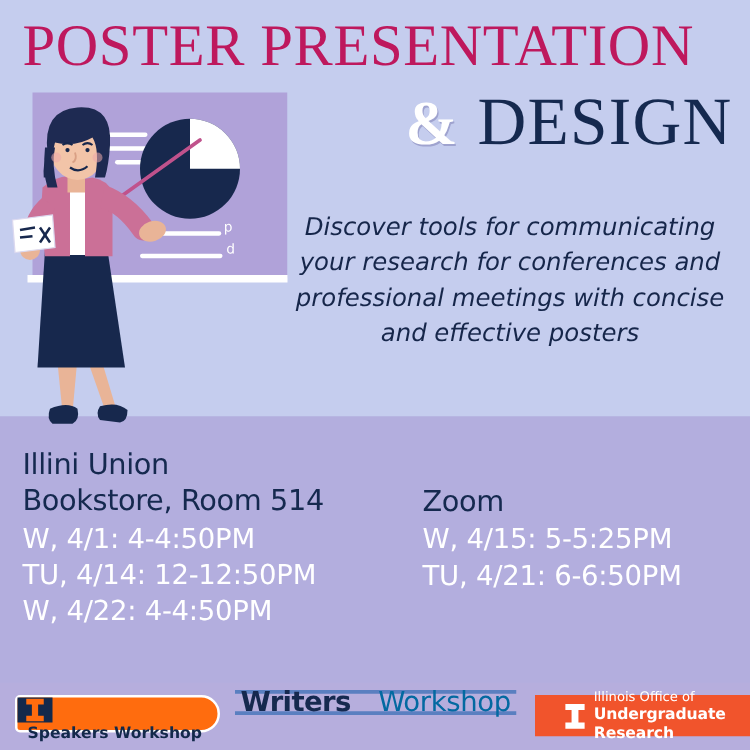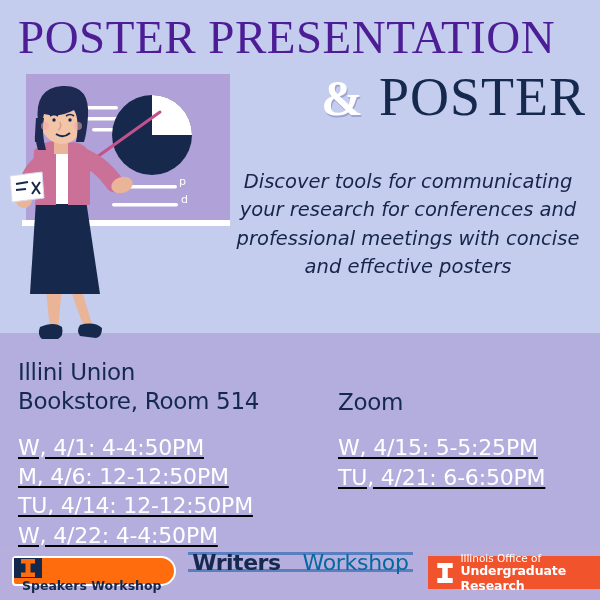--- a/index.html
+++ b/index.html
@@ -35,21 +35,21 @@
     width: 600px;
     height: 54px;
     background: #b6aedd;
   }
   
   .headline {
     position: absolute;
     left: 18px;
     top: 14px;
     width: 570px;
-    color: #4c1d95;
+    color: #be185d;
     font-family: "Liberation Serif", serif;
     font-size: 47px;
     letter-spacing: 0.5px;
     line-height: 1.0;
     white-space: nowrap;
   }
   .headline-2 {
     position: absolute;
     right: 14px;
     top: 70px;
@@ -99,22 +99,21 @@
   .col-right { left: 338px; top: 388px; }
   .venue {
     color: #15294f;
     font-family: "DejaVu Sans", sans-serif;
     font-weight: normal;
     font-size: 23px;
     line-height: 1.28;
     letter-spacing: -0.3px;
   }
   .session-list {
-    margin-top: 16px;
-    text-decoration: underline;
+    margin-top: 0;
   }
   .session {
     color: #ffffff;
     font-family: "DejaVu Sans", sans-serif;
     font-size: 22px;
     line-height: 1.33;
     letter-spacing: -0.2px;
     white-space: nowrap;
   }
   
@@ -176,21 +175,21 @@
     letter-spacing: -0.3px;
   }
   .logo-iour {
     position: absolute;
     left: 428px;
     top: 556px;
     height: 33px;
     background: #f1542c;
     display: flex;
     align-items: center;
-    padding: 0 6px 0 8px;
+    padding: 0 6px 0 23px;
     box-sizing: border-box;
   }
   .ilogo-white {
     width: 24px;
     height: 27px;
     display: flex;
     align-items: center;
     justify-content: center;
     margin-right: 6px;
   }
@@ -269,33 +268,32 @@
       <circle cx="70" cy="48" r="1.7" fill="#17284d"></circle>
       <path d="M60 50 q2 6 -2 8" stroke="#d9a085" stroke-width="1.5" fill="none"></path>
       <path d="M56 62 q7 5 14 -1" stroke="#17284d" stroke-width="1.8" fill="none"></path>
       <circle cx="45" cy="54" r="4" fill="#eda9a9" opacity="0.55"></circle>
       <circle cx="78" cy="54" r="4" fill="#eda9a9" opacity="0.55"></circle>
     </svg>
   </div>
 
   <div class="headline">POSTER PRESENTATION</div>
   <div class="headline-2">
-    <span class="amp">&amp;</span><span class="design-word">POSTER</span>
+    <span class="amp">&amp;</span><span class="design-word">DESIGN</span>
   </div>
 
   <div class="description">Discover tools for communicating your research for conferences and professional meetings with concise and effective posters</div>
 
   <div class="info-col col-left">
     <div class="venue">
       <div>Illini Union</div>
       <div>Bookstore, Room 514</div>
     </div>
     <div class="session-list">
       <div class="session">W, 4/1: 4-4:50PM</div>
-      <div class="session">M, 4/6: 12-12:50PM</div>
       <div class="session">TU, 4/14: 12-12:50PM</div>
       <div class="session">W, 4/22: 4-4:50PM</div>
     </div>
   </div>
 
   <div class="info-col col-right">
     <div class="venue">
       <div>Zoom</div>
     </div>
     <div class="session-list">

